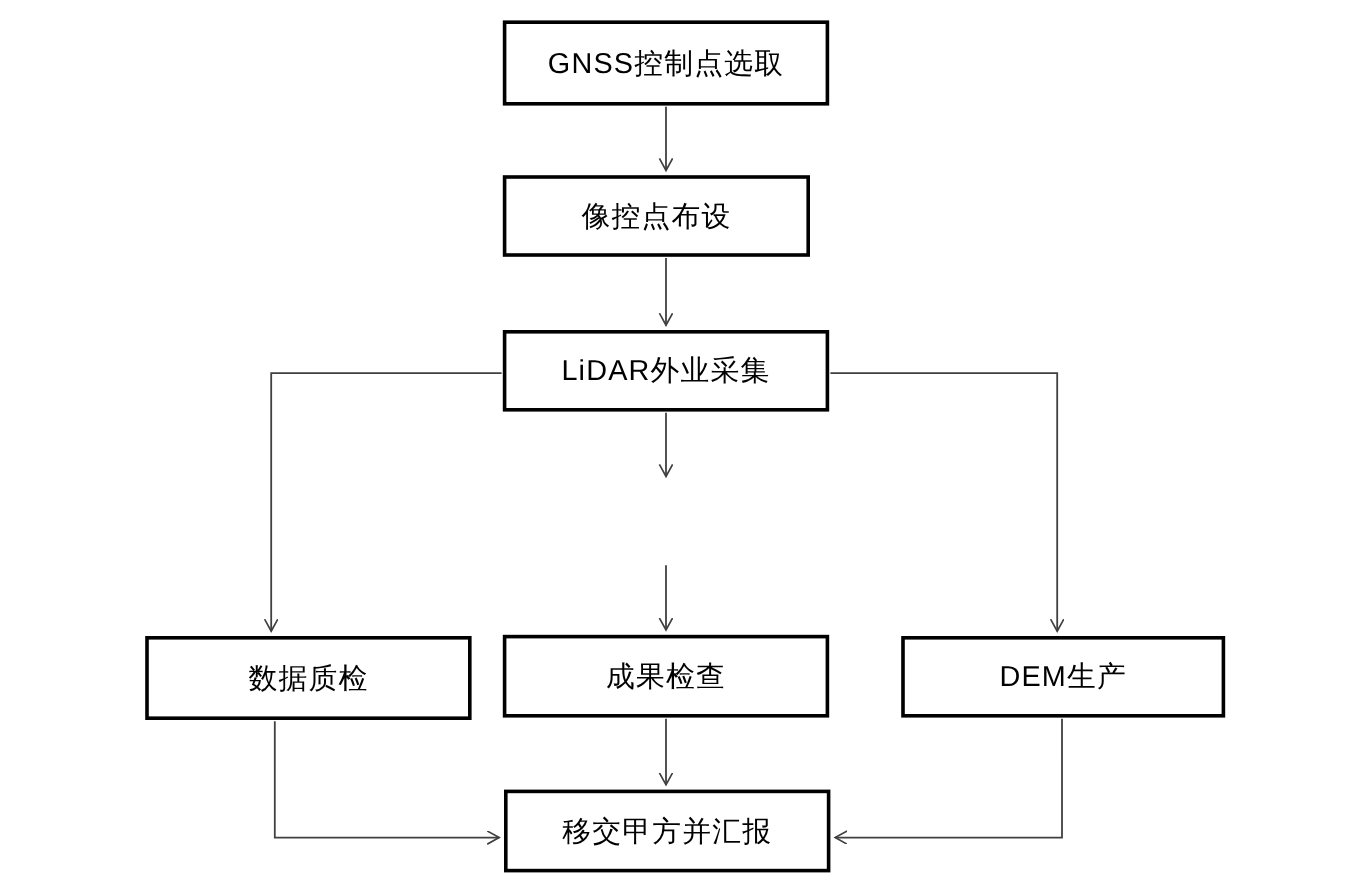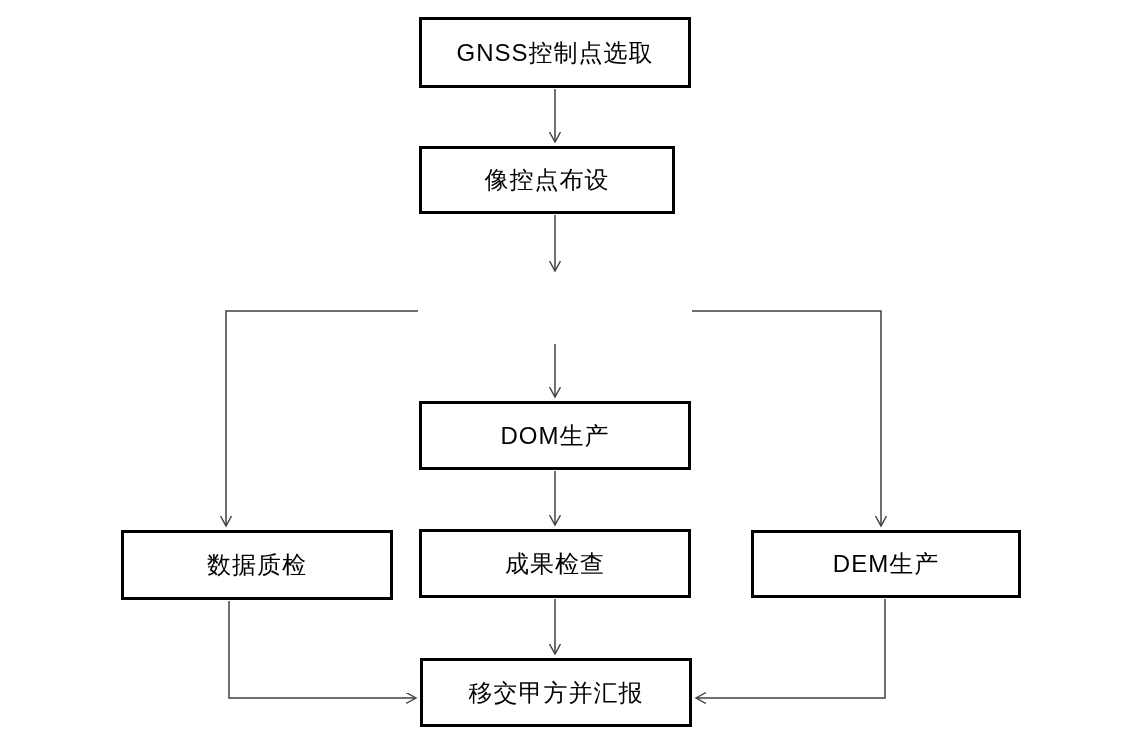--- a/index.html
+++ b/index.html
@@ -67,24 +67,24 @@
   </svg>
 
   <div class="node node-gnss">
     <span>GNSS控制点选取</span>
   </div>
 
   <div class="node node-image-control">
     <span>像控点布设</span>
   </div>
 
+  <div class="node node-lidar">
+    <span>LiDAR外业采集</span>
+  </div>
 
-  <div class="node node-dom">
-    <span>DOM生产</span>
-  </div>
 
   <div class="node node-data-qc">
     <span>数据质检</span>
   </div>
 
   <div class="node node-result-check">
     <span>成果检查</span>
   </div>
 
   <div class="node node-dem">

